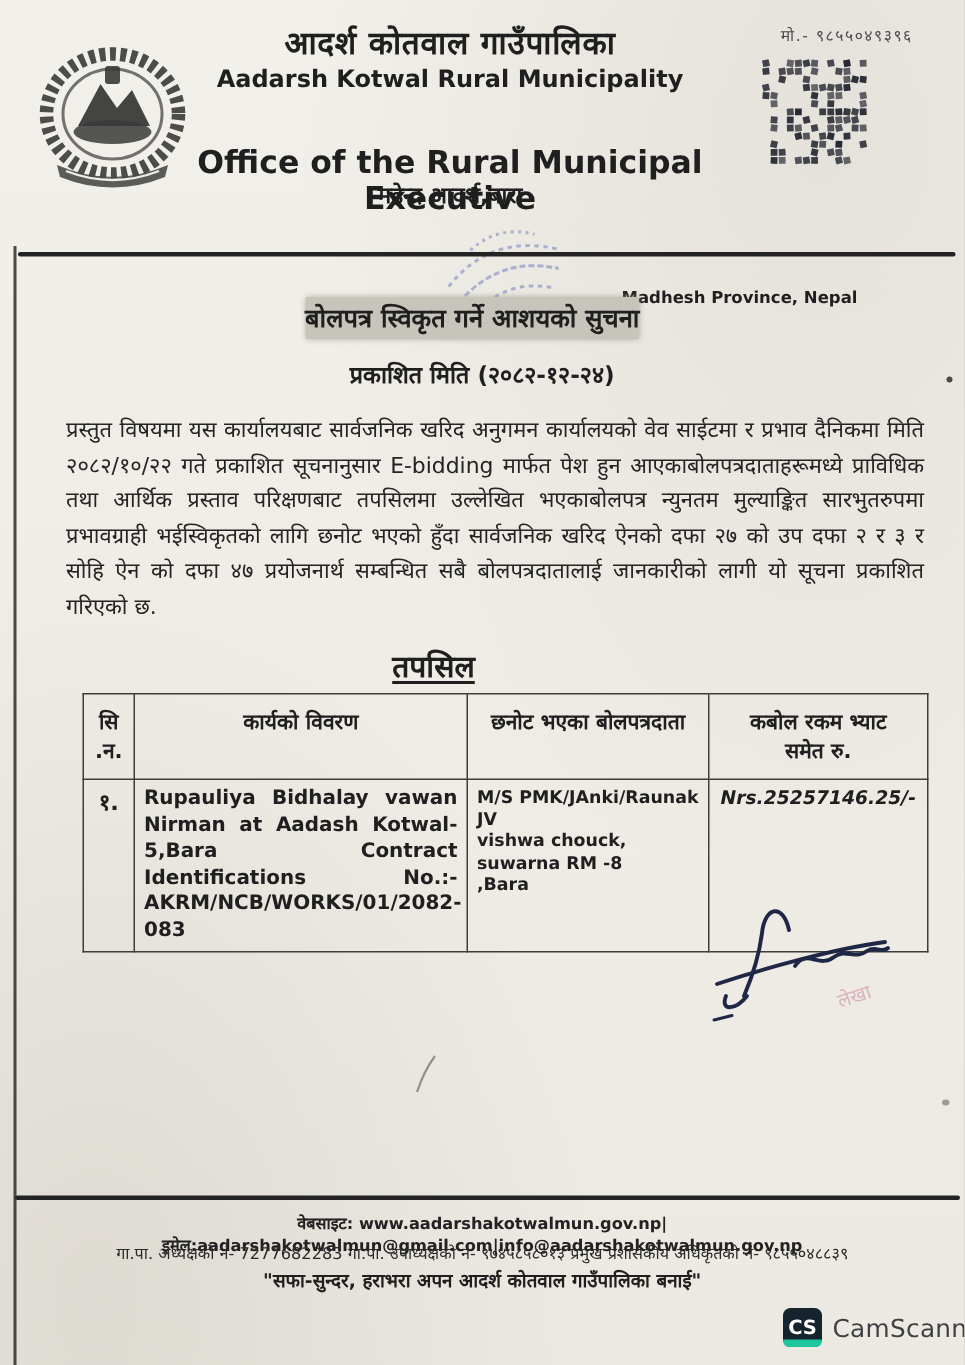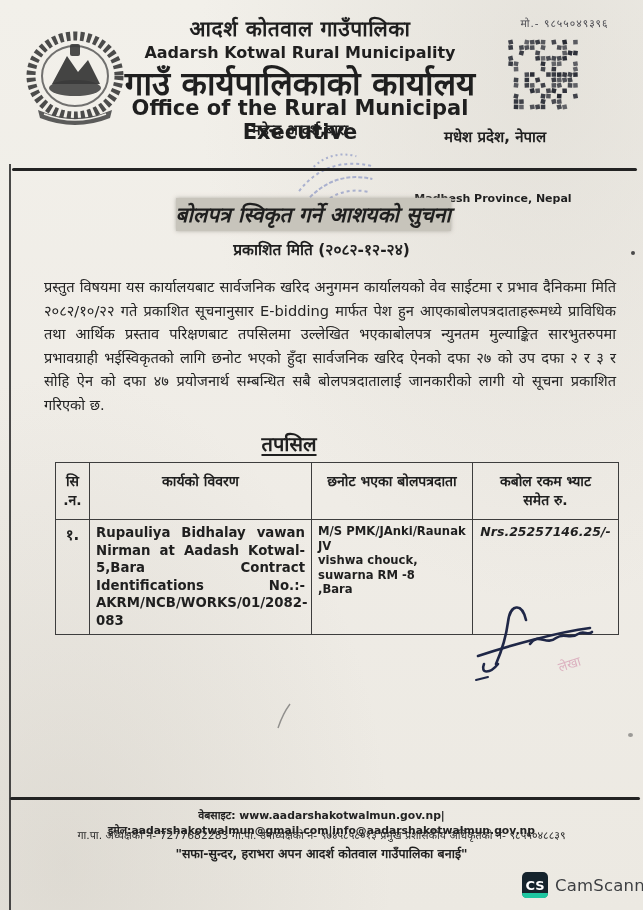--- a/index.html
+++ b/index.html
@@ -24,21 +24,21 @@
   .hdr-en-3{left:170px;top:137px;width:260px;font-size:11.5px;}
   .prov-np{left:410px;top:126px;width:170px;font-size:15px;}
   .prov-en{left:408px;top:150px;width:170px;font-size:11px;margin-top:42px;}
   .phone{left:492px;top:16px;width:145px;font-size:10.5px;color:#4a4a50;letter-spacing:1px;text-align:center;}
   .rule{background:#232323;height:3px;border-radius:2px;}
   .hdr-rule{left:12px;top:168px;width:625px;}
   .edge-line{left:9px;top:164px;width:2px;height:746px;background:#2c2c2c;opacity:.85;}
   .stamp{left:283px;top:136px;width:104px;height:84px;opacity:.55;transform:rotate(-14deg);}
   
   .notice-title{left:50%;top:198px;transform:translateX(-53%);background:#c7c4bb;
-    padding:2px 0 3px;font-size:21px;white-space:nowrap;box-shadow:0 0 4px rgba(160,156,148,.8);font-style:italic;}
+    padding:2px 0 3px;font-size:17px;white-space:nowrap;box-shadow:0 0 4px rgba(160,156,148,.8);}
   .pub-date{left:0;top:238px;width:643px;font-size:15.5px;}
   .body-par{left:44px;top:275px;width:572px;font-size:14.6px;line-height:23.6px;
     text-align:justify;color:#242424;}
   .tapsil{left:0;top:430px;width:578px;font-size:20px;text-decoration:underline;text-underline-offset:3px;}
   
   table.sched{position:absolute;left:55px;top:462px;border-collapse:collapse;table-layout:fixed;width:563px;}
   table.sched th,table.sched td{border:1.6px solid #3d3d3d;vertical-align:top;
     white-space:pre-line;padding:4px 6px;}
   table.sched th{font-size:14px;font-weight:bold;text-align:center;padding-top:8px;height:44px;}
   td.c-sn{font-size:15px;font-weight:bold;text-align:center;vertical-align:middle;}
@@ -75,24 +75,22 @@
       <polygon points="30,58 45,30 56,46 66,34 78,58" opacity=".95"></polygon>
       <ellipse cx="53" cy="62" rx="26" ry="8" opacity=".85"></ellipse>
       <rect x="48" y="18" width="10" height="12" rx="2" opacity=".9"></rect>
     </g>
     <path d="M16,84 Q53,100 90,84 L88,92 Q53,106 18,92 Z" fill="#4a4a4a" opacity=".9"></path>
     <path d="M22,88 Q53,100 84,88" stroke="#efede7" stroke-width="1.5" fill="none"></path>
   </svg>
 
   <div class="abs ctr b hdr-np-1">आदर्श कोतवाल गाउँपालिका</div>
   <div class="abs ctr b hdr-en-1">Aadarsh Kotwal Rural Municipality</div>
-  <div class="abs ctr b hdr-np-2">गाउँ कार्यपालिकाको कार्यालय</div>
   <div class="abs ctr b hdr-en-2">Office of the Rural Municipal Executive</div>
   <div class="abs ctr b hdr-np-3">महेन्द्र आदर्श,बारा</div>
-  <div class="abs ctr b prov-np">मधेश प्रदेश, नेपाल</div>
   <div class="abs ctr b prov-en">Madhesh Province, Nepal</div>
   <div class="abs phone">मो.- ९८५५०४९३९६</div>
 
   <svg id="qr" class="abs" style="left:508px;top:38px;" width="70" height="73" viewBox="0 0 70 70">
       <rect x="0.4" y="0.4" width="4.5" height="4.5" fill="#232630" opacity="0.85" transform="rotate(-12 2.6 2.6)"></rect>
       <rect x="16.6" y="0.4" width="4.5" height="4.5" fill="#232630" opacity="0.68" transform="rotate(11 18.800000000000004 2.6)"></rect>
       <rect x="22" y="0.4" width="4.5" height="4.5" fill="#232630" opacity="0.79" transform="rotate(-6 24.200000000000003 2.6)"></rect>
       <rect x="27.4" y="0.4" width="4.5" height="4.5" fill="#232630" opacity="0.88" transform="rotate(-13 29.6 2.6)"></rect>
       <rect x="32.800000000000004" y="0.4" width="4.5" height="4.5" fill="#232630" opacity="0.73" transform="rotate(5 35.00000000000001 2.6)"></rect>
       <rect x="43.6" y="0.4" width="4.5" height="4.5" fill="#232630" opacity="0.82" transform="rotate(-10 45.800000000000004 2.6)"></rect>

